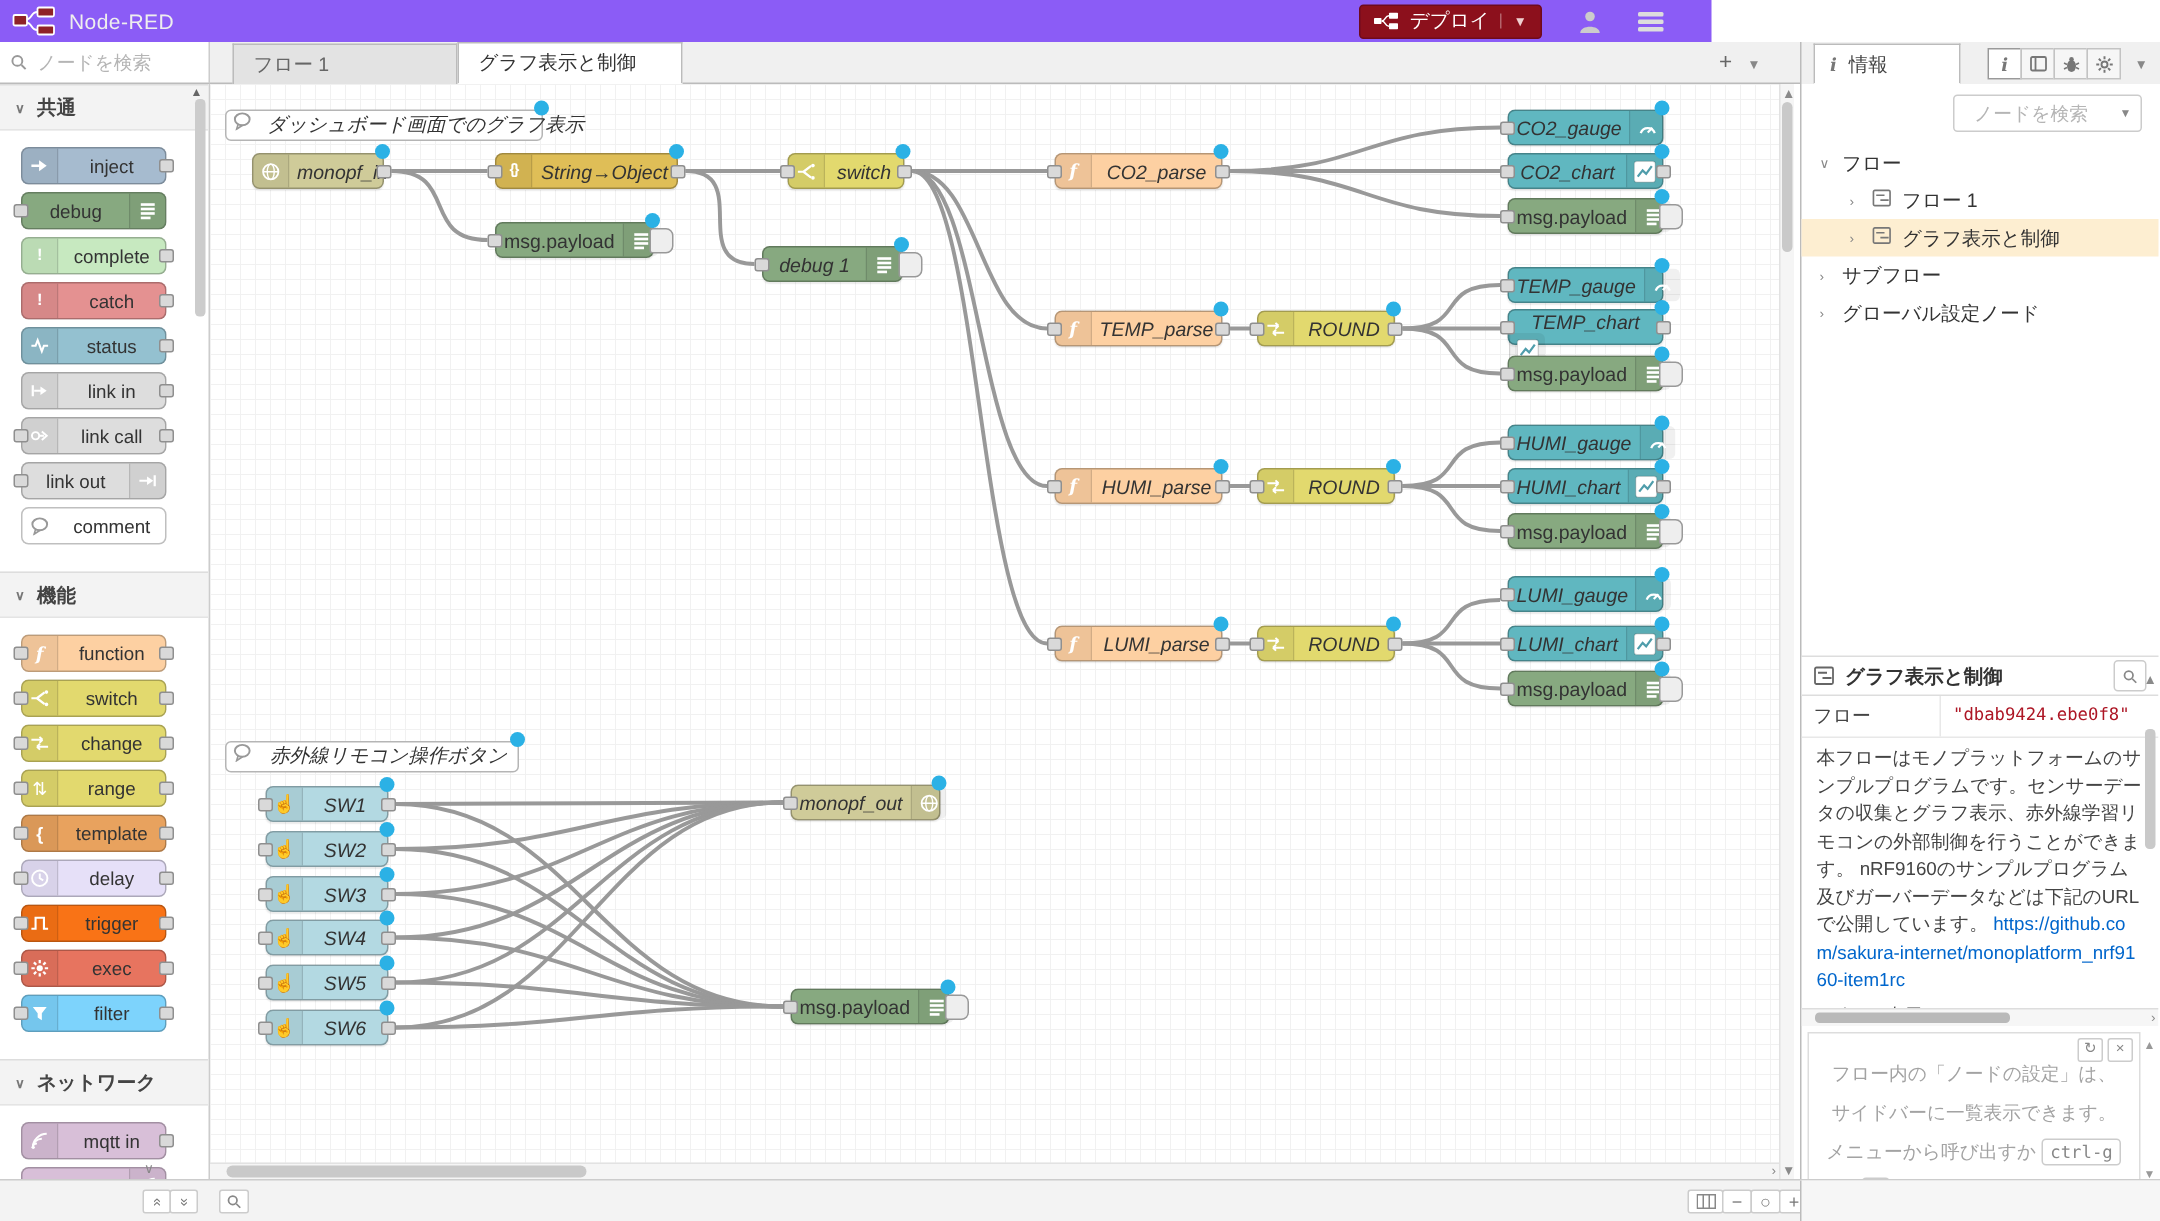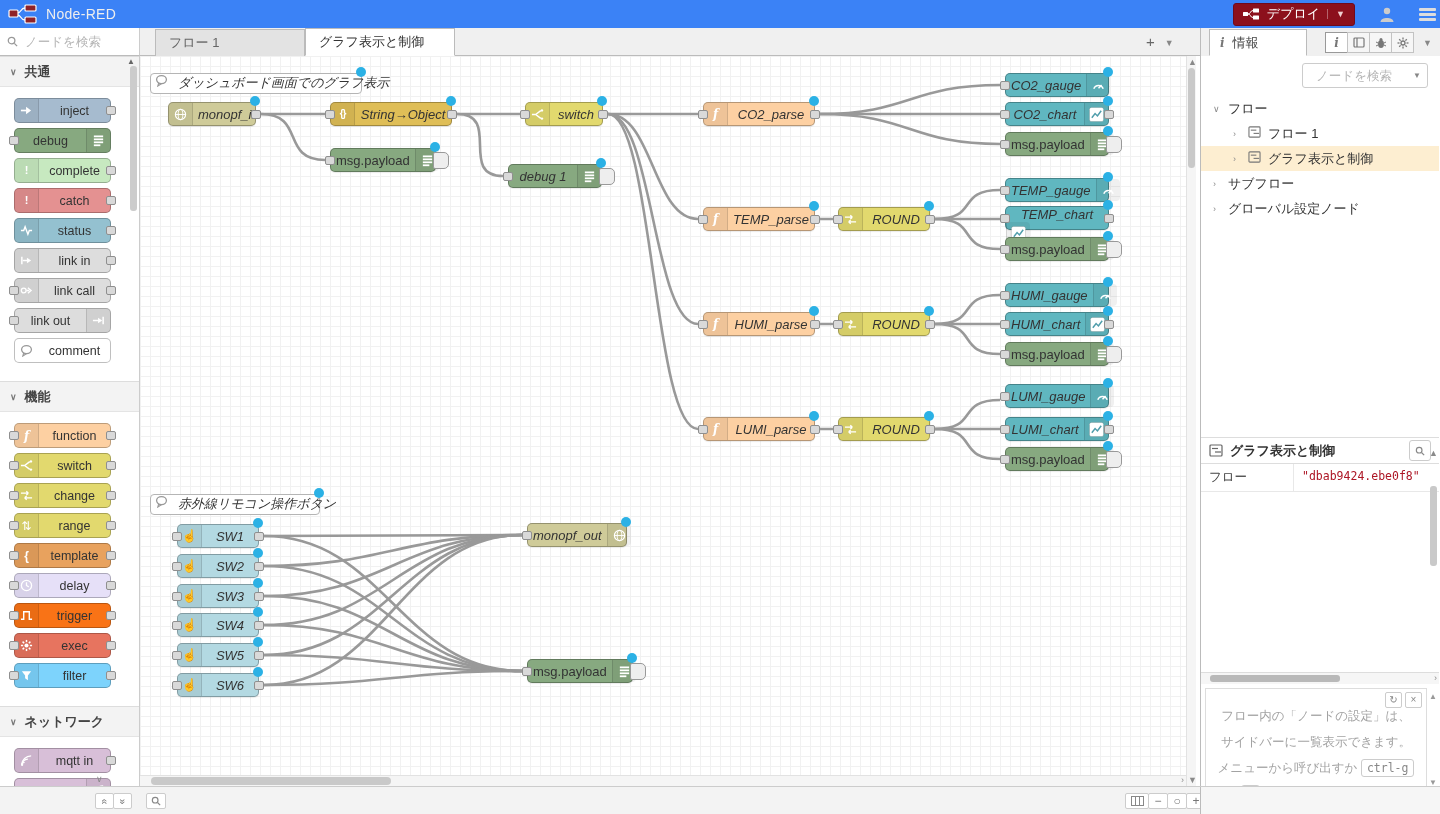--- a/index.html
+++ b/index.html
@@ -1,24 +1,24 @@
 <!DOCTYPE html>
 <html><head>
 <meta charset="utf-8">
 <style>
   html,body{margin:0;padding:0}
   body{width:1440px;height:814px;position:relative;overflow:hidden;background:#fff;
        font-family:"Liberation Sans",sans-serif;font-size:13px;color:#333}
 
   
-  #header{position:absolute;left:0;top:0;width:1440px;height:28px;background:#3b82f6;color:#fff;
+  #header{position:absolute;left:0;top:0;width:1141px;height:28px;background:#8b5cf6;color:#fff;
           display:flex;}
   #logo{display:flex;align-items:center;gap:8px;padding-left:8px}
   #app-title{font-size:14px;color:#eee;letter-spacing:.3px}
-  #header-right{margin-left:auto;display:flex;align-items:center;gap:24px;padding-right:4px}
+  #header-right{margin-left:auto;display:flex;align-items:center;gap:24px;padding-right:32px}
   #deploy-btn{display:flex;align-items:center;gap:7px;background:#8c101c;border:1px solid #6e0a1e;
               border-radius:3px;height:21px;padding:0 9px;color:#fff;font-size:13px;cursor:pointer}
   #deploy-caret{border-left:1px solid rgba(255,255,255,.35);padding-left:8px;font-size:9px;color:#f0d0d0}
   .hamburger{display:inline-block;width:17px}
   .hamburger span{display:block;height:3px;background:#ddd;margin:2px 0;border-radius:1px}
 
   
   #subbar{position:absolute;left:0;top:28px;width:1440px;height:28px;background:#f0f0f0;
           border-bottom:1px solid #bbb;box-sizing:border-box}
   #palette-search{position:absolute;left:0;top:0;width:140px;height:28px;background:#fff;
@@ -526,21 +526,21 @@
 <div class="cnode" style="left: 10px; top: 17px; width: 212px;">
       <span class="iseg il noov">
         <svg width="13" height="13" viewBox="0 0 14 14">
           <ellipse cx="7" cy="6" rx="5.3" ry="4.3" fill="none" stroke="#999" stroke-width="1.4"></ellipse>
           <path d="M4 9.6 L3 13 L7.2 10.2" fill="none" stroke="#999" stroke-width="1.2"></path>
         </svg>
       </span>
       <span class="nlabel">ダッシュボード画面でのグラフ表示</span>
       <span class="chdot"></span>
     </div>
-    <div class="cnode" style="left: 10px; top: 438px; width: 170px;">
+    <div class="cnode" style="left: 10px; top: 438px; width: 196px;">
       <span class="iseg il noov">
         <svg width="13" height="13" viewBox="0 0 14 14">
           <ellipse cx="7" cy="6" rx="5.3" ry="4.3" fill="none" stroke="#999" stroke-width="1.4"></ellipse>
           <path d="M4 9.6 L3 13 L7.2 10.2" fill="none" stroke="#999" stroke-width="1.2"></path>
         </svg>
       </span>
       <span class="nlabel">赤外線リモコン操作ボタン</span>
       <span class="chdot"></span>
     </div>
     <div class="fnode" style="left: 28px; top: 46px; width: 88px; background: rgb(207, 203, 153);">
@@ -980,20 +980,26 @@
         <svg width="10" height="10" viewBox="0 0 12 12">
           <circle cx="5" cy="5" r="3.4" fill="none" stroke="#888" stroke-width="1.4"></circle>
             <line x1="7.8" y1="7.8" x2="11" y2="11" stroke="#888" stroke-width="1.4"></line>
         </svg>
       </div>
     </div>
     <div id="prop-row">
       <div id="prop-label">フロー</div>
       <div id="prop-value">"dbab9424.ebe0f8"</div>
     </div>
+    <div id="desc">
+      <p><span>本フローはモノプラットフォームのサンプルプログラムです。センサーデータの収集とグラフ表示、赤外線学習リモコンの外部制御を行うことができます。 nRF9160のサンプルプログラム及びガーバーデータなどは下記のURLで公開しています。</span>
+         <a href="#">https://github.com/sakura-internet/monoplatform_nrf9160-item1rc</a></p>
+      <p>■グラフ表示</p>
+
+    </div>
     <div id="detail-vscroll">
       <span class="scr-arrow" style="left:0;top:-16px">▲</span>
       <div id="detail-vthumb"></div>
     </div>
     <span class="scr-arrow" style="left:2px;bottom:1px">‹</span>
     <div id="detail-hscroll">
         <div id="detail-hthumb"></div>
       </div>
     <span class="scr-arrow" style="right:2px;bottom:1px">›</span>
   </div>

